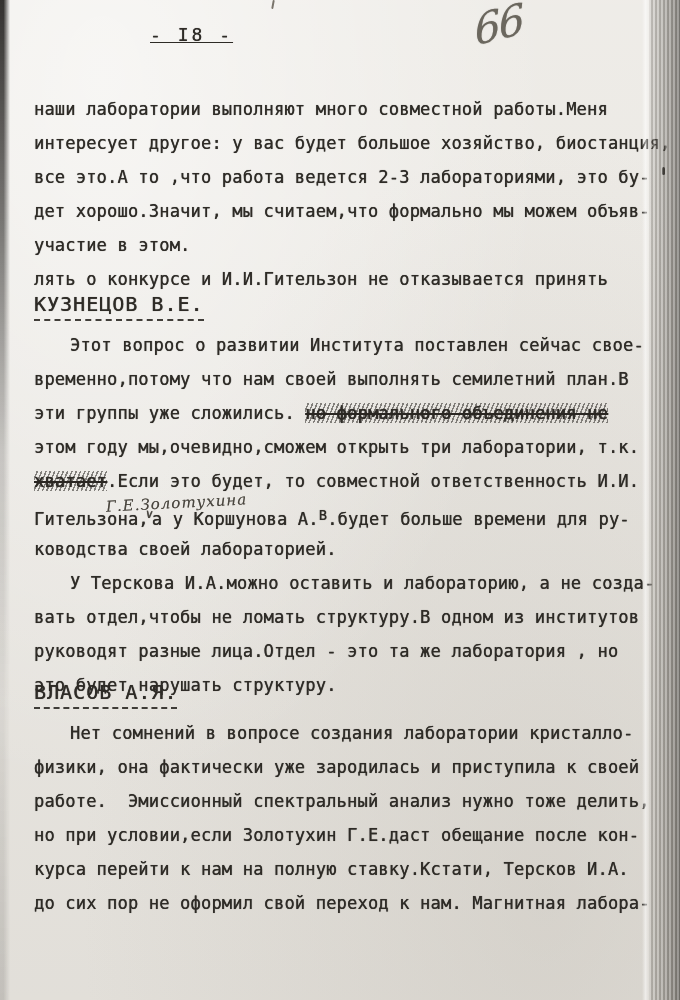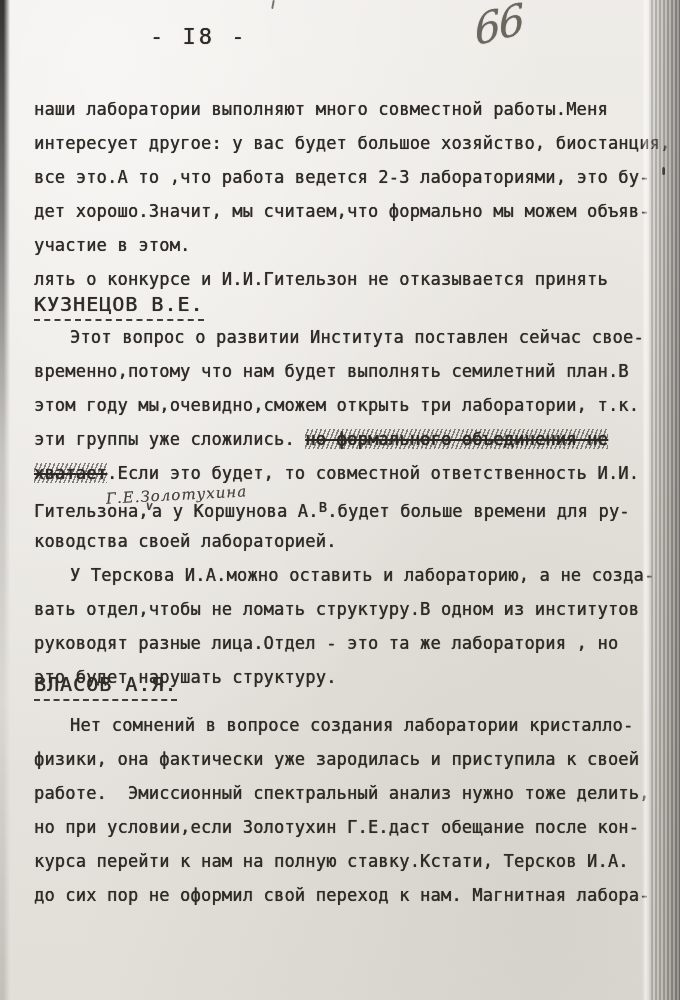--- a/index.html
+++ b/index.html
@@ -34,22 +34,23 @@
   }
   .edge-right{
     position:absolute;right:0;top:0;width:31px;height:100%;pointer-events:none;
     background:
       repeating-linear-gradient(90deg, rgba(255,255,255,0.22) 0 2px, rgba(40,38,34,0.14) 2px 4px),
       linear-gradient(90deg, rgba(150,145,137,0.25) 0%, rgba(110,106,99,0.42) 45%, rgba(75,71,65,0.55) 85%, rgba(50,48,44,0.6) 100%);
   }
   
   .page-number{
     position:absolute;left:150px;top:24px;
-    font-size:22px;letter-spacing:3px;
+    font-size:18px;letter-spacing:3px;
     text-shadow:0 0 0.7px rgba(30,28,25,0.9);
+    text-decoration:underline;
   }
   .folio{
     position:absolute;left:474px;top:0px;
     font-family:"DejaVu Serif","Liberation Serif",serif;
     font-style:italic;font-size:42px;font-weight:400;
     color:#6b675e;letter-spacing:-2px;
     transform:rotate(-14deg) skewX(-10deg);
     text-shadow:0 0 1px rgba(107,103,94,0.5);
   }
   .speck-top{
@@ -62,21 +63,21 @@
   }
   
   #body-text{position:absolute;left:34px;top:96px;width:616px;}
   .line{
     height:34px;line-height:26px;white-space:pre;
     font-size:17px;letter-spacing:0.2px;
     text-shadow:0 0 0.7px rgba(30,28,25,0.75), 0.4px 0 0 rgba(30,28,25,0.35);
   }
   .indent{text-indent:36px;}
   .blk-1{margin-top:-8px;}
-  .blk-2{margin-top:0;}
+  .blk-2{margin-top:8px;}
   .blk-4{margin-top:-26px;}
   .blk-5{margin-top:8px;}
   .heading-wrap{display:inline-block;}
   .heading-text{
     display:block;font-size:20px;letter-spacing:1px;
     text-shadow:0 0 0.7px rgba(30,28,25,0.8), 0.4px 0 0 rgba(30,28,25,0.4);
   }
   .heading-underline{
     border-top:2.5px dashed var(--ink);
     margin-top:3px;height:3px;opacity:0.9;
@@ -121,23 +122,23 @@
         <div class="line"><span class="seg-n">наши лаборатории выполняют много совместной работы.Меня</span></div>
         <div class="line"><span class="seg-n">интересует другое: у вас будет большое хозяйство, биостанция,</span></div>
         <div class="line"><span class="seg-n">все это.А то ,что работа ведется 2-3 лабораториями, это бу-</span></div>
         <div class="line"><span class="seg-n">дет хорошо.Значит, мы считаем,что формально мы можем объяв-</span></div>
         <div class="line"><span class="seg-n">участие в этом.</span></div>
         <div class="line"><span class="seg-n">лять о конкурсе и И.И.Гительзон не отказывается принять</span></div>
       </div>
       <div class="blk blk-1 heading"><span class="heading-wrap"><span class="heading-text">КУЗНЕЦОВ В.Е.</span><div class="heading-underline"></div></span></div>
       <div class="blk blk-2 paragraph">
         <div class="line indent"><span class="seg-n">Этот вопрос о развитии Института поставлен сейчас свое-</span></div>
-        <div class="line"><span class="seg-n">временно,потому что нам будет выполнять семилетний план.В</span></div>
+        <div class="line"><span class="seg-n">временно,потому что нам своей выполнять семилетний план.В</span></div>
+        <div class="line"><span class="seg-n">эти группы уже сложились. </span><span class="seg-strike">но формального объединения не</span></div>
         <div class="line"><span class="seg-n">этом году мы,очевидно,сможем открыть три лаборатории, т.к.</span></div>
-        <div class="line"><span class="seg-n">эти группы уже сложились. </span><span class="seg-strike">но формального объединения не</span></div>
         <div class="line"><span class="seg-strike">хватает</span><span class="seg-n">.Если это будет, то совместной ответственность И.И.</span></div>
         <div class="line"><span class="seg-n">Гительзона,</span><span class="seg-caret">∨</span><span class="hand-anchor"><span class="hand-text">Г.Е.Золотухина</span></span><span class="seg-n">а у Коршунова А.</span><span class="seg-sup">В</span><span class="seg-n">.будет больше времени для ру-</span></div>
         <div class="line"><span class="seg-n">ководства своей лабораторией.</span></div>
       </div>
       <div class="blk blk-3 paragraph">
         <div class="line indent"><span class="seg-n">У Терскова И.А.можно оставить и лабораторию, а не созда-</span></div>
         <div class="line"><span class="seg-n">вать отдел,чтобы не ломать структуру.В одном из институтов</span></div>
         <div class="line"><span class="seg-n">руководят разные лица.Отдел - это та же лаборатория , но</span></div>
         <div class="line"><span class="seg-n">это будет нарушать структуру.</span></div>
       </div>

